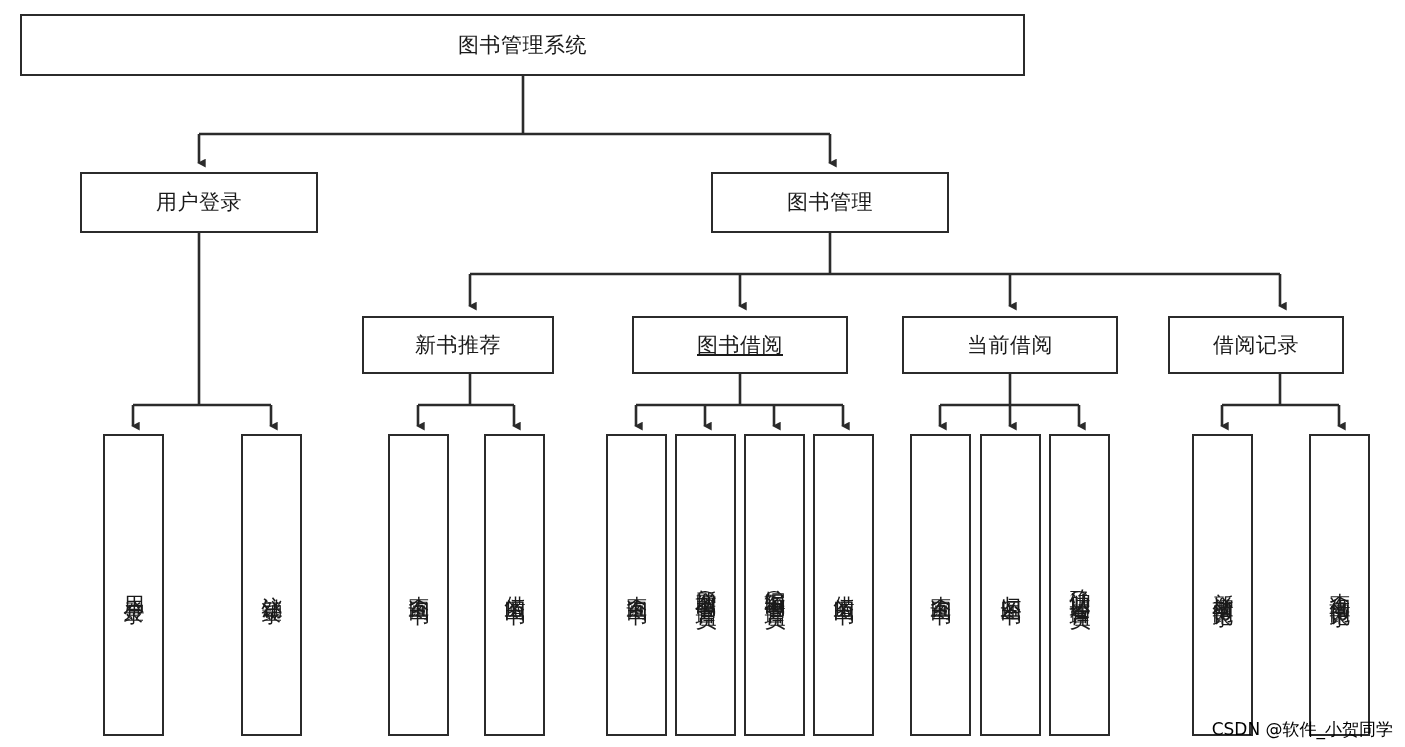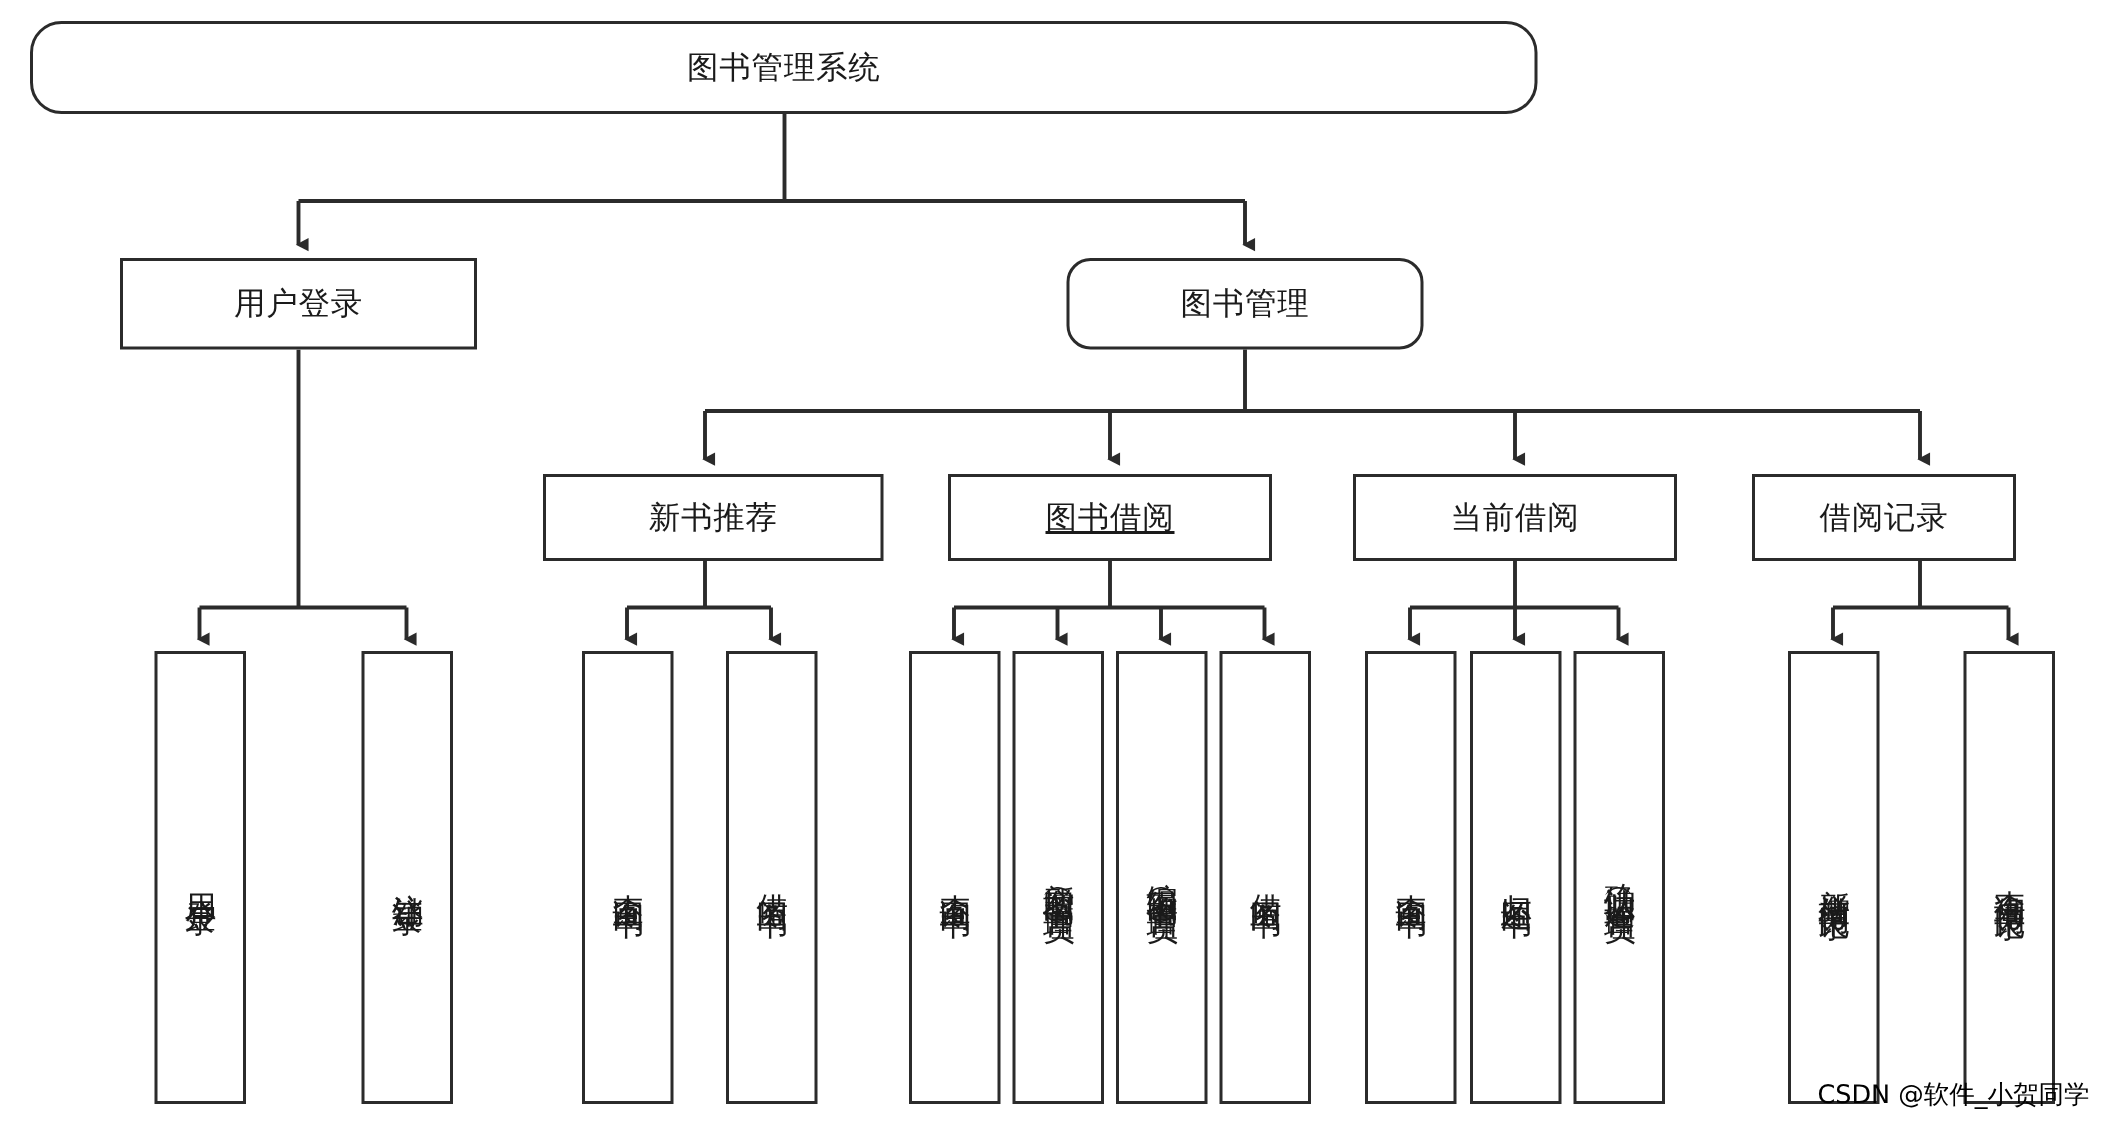--- a/index.html
+++ b/index.html
@@ -119,33 +119,33 @@
       <path d="M1010,405 L1010,426" marker-end="url(#arrow)"></path>
       <path d="M1079,405 L1079,426" marker-end="url(#arrow)"></path>
 
       <path d="M1280,374 L1280,405"></path>
       <path d="M1222,405 L1339,405"></path>
       <path d="M1222,405 L1222,426" marker-end="url(#arrow)"></path>
       <path d="M1339,405 L1339,426" marker-end="url(#arrow)"></path>
     </g>
   </svg>
 
-  <div class="node horiz" style="left:20px; top:14px; width:1005px; height:62px;border-radius:21px;">
+  <div class="node horiz" style="left:20px; top:14px; width:1005px; height:62px;">
     <span class="node-label">图书管理系统</span>
   </div>
 
   <div class="node horiz" style="left:80px; top:172px; width:238px; height:61px;">
     <span class="node-label">用户登录</span>
   </div>
 
-  <div class="node horiz" style="left:711px; top:172px; width:238px; height:61px;border-radius:16px;">
+  <div class="node horiz" style="left:711px; top:172px; width:238px; height:61px;">
     <span class="node-label">图书管理</span>
   </div>
 
-  <div class="node horiz" style="left:362px; top:316px; width:227px; height:58px;">
+  <div class="node horiz" style="left:362px; top:316px; width:192px; height:58px;">
     <span class="node-label">新书推荐</span>
   </div>
 
   <div class="node horiz" style="left:632px; top:316px; width:216px; height:58px;text-decoration:underline;">
     <span class="node-label">图书借阅</span>
   </div>
 
   <div class="node horiz" style="left:902px; top:316px; width:216px; height:58px;">
     <span class="node-label">当前借阅</span>
   </div>

